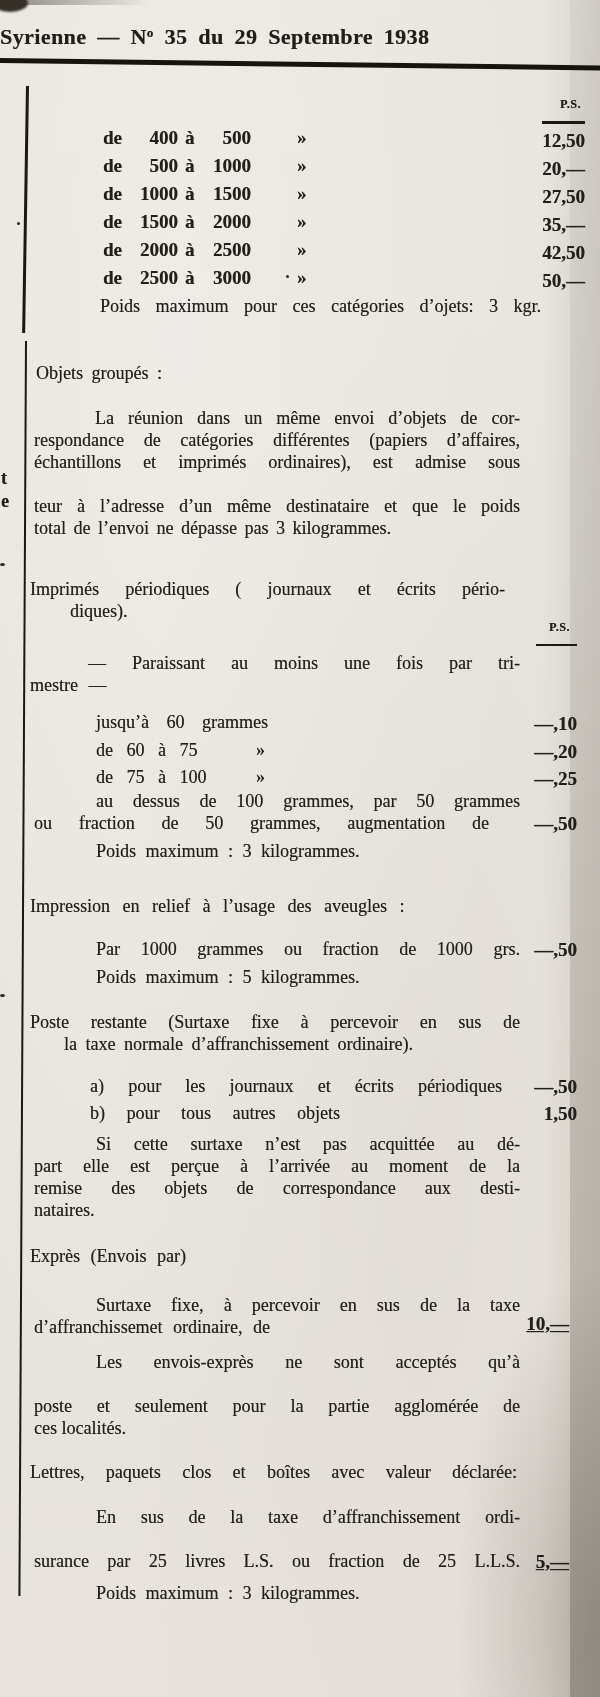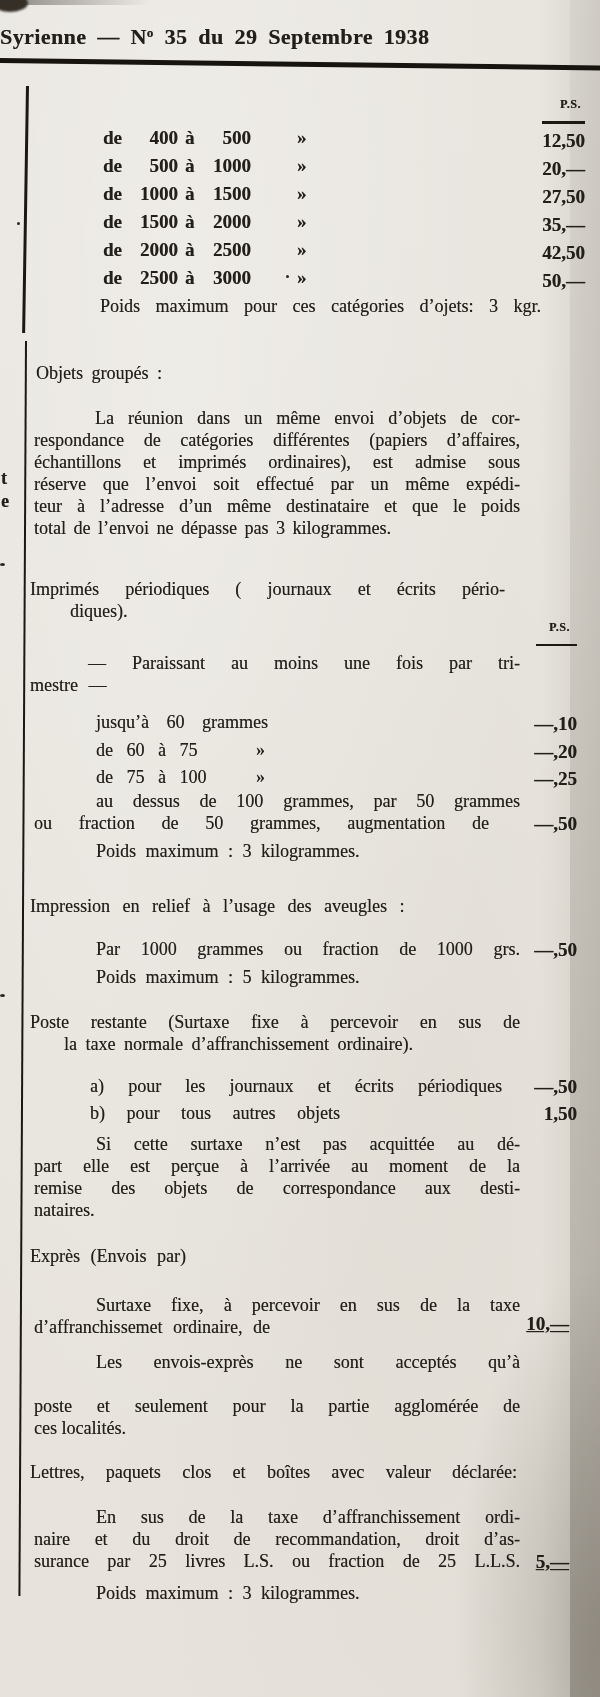--- a/index.html
+++ b/index.html
@@ -143,21 +143,20 @@
       <span class="c-n2">3000</span>
   </div>
   <div class="val v-t1" style="top:270px">50,—</div>
 
   <div class="txt" style="left:100px;top:295px;width:441px;text-align:justify;text-align-last:justify">Poids maximum pour ces catégories d’ojets: 3 kgr.</div>
 
   <div class="txt" style="left:36px;top:362px;word-spacing:4px">Objets groupés :</div>
   <div class="txt just" style="left:34px;top:429px;width:486px">respondance de catégories différentes (papiers d’affaires,</div>
   <div class="txt just" style="left:34px;top:407px;width:486px;text-indent:61px">La réunion dans un même envoi d’objets de cor-</div>
   <div class="txt just" style="left:34px;top:451px;width:486px">échantillons et imprimés ordinaires), est admise sous</div>
-  <div class="txt just" style="left:34px;top:473px;width:486px">réserve que l’envoi soit effectué par un même expédi-</div>
   <div class="txt just" style="left:34px;top:495px;width:486px">teur à l’adresse d’un même destinataire et que le poids</div>
   <div class="txt" style="left:34px;top:517px;width:486px;word-spacing:3px">total de l’envoi ne dépasse pas 3 kilogrammes.</div>
 
   <div class="txt just" style="left:30px;top:578px;width:475px">Imprimés périodiques ( journaux et écrits pério-</div>
   <div class="txt" style="left:70px;top:600px">diques).</div>
 
   <div class="ps ps2">P.S.</div>
   <div class="ps-line2"></div>
 
   <div class="txt just" style="left:34px;top:652px;width:486px;text-indent:54px">— Paraissant au moins une fois par tri-</div>
@@ -202,21 +201,20 @@
   <div class="txt just" style="left:34px;top:1294px;width:486px;text-indent:62px">Surtaxe fixe, à percevoir en sus de la taxe</div>
   <div class="txt" style="left:34px;top:1316px;word-spacing:6px">d’affranchissemet ordinaire, de</div>
   <div class="val v-sm" style="top:1313px">10,—</div>
 
   <div class="txt just" style="left:34px;top:1351px;width:486px;text-indent:62px">Les envois-exprès ne sont acceptés qu’à</div>
   <div class="txt just" style="left:34px;top:1395px;width:486px">poste et seulement pour la partie agglomérée de</div>
   <div class="txt" style="left:34px;top:1417px">ces localités.</div>
 
   <div class="txt just" style="left:30px;top:1461px;width:487px">Lettres, paquets clos et boîtes avec valeur déclarée:</div>
   <div class="txt just" style="left:34px;top:1506px;width:486px;text-indent:62px">En sus de la taxe d’affranchissement ordi-</div>
-  <div class="txt just" style="left:34px;top:1528px;width:486px">naire et du droit de recommandation, droit d’as-</div>
   <div class="txt just" style="left:34px;top:1550px;width:486px">surance par 25 livres L.S. ou fraction de 25 L.L.S.</div>
   <div class="val v-sm" style="top:1551px">5,—</div>
   <div class="txt" style="left:96px;top:1582px;word-spacing:5px">Poids maximum : 3 kilogrammes.</div>
 
   <div class="frag" style="top:468px">t</div>
   <div class="frag" style="top:491px">e</div>
   <div class="speck" style="left:0;top:563px;width:5px;height:3px"></div>
   <div class="speck" style="left:0;top:994px;width:5px;height:3px"></div>
   <div class="speck" style="left:17px;top:222px;width:3px;height:3px"></div>
   <div class="speck" style="left:286px;top:275px;width:3px;height:3px"></div>

